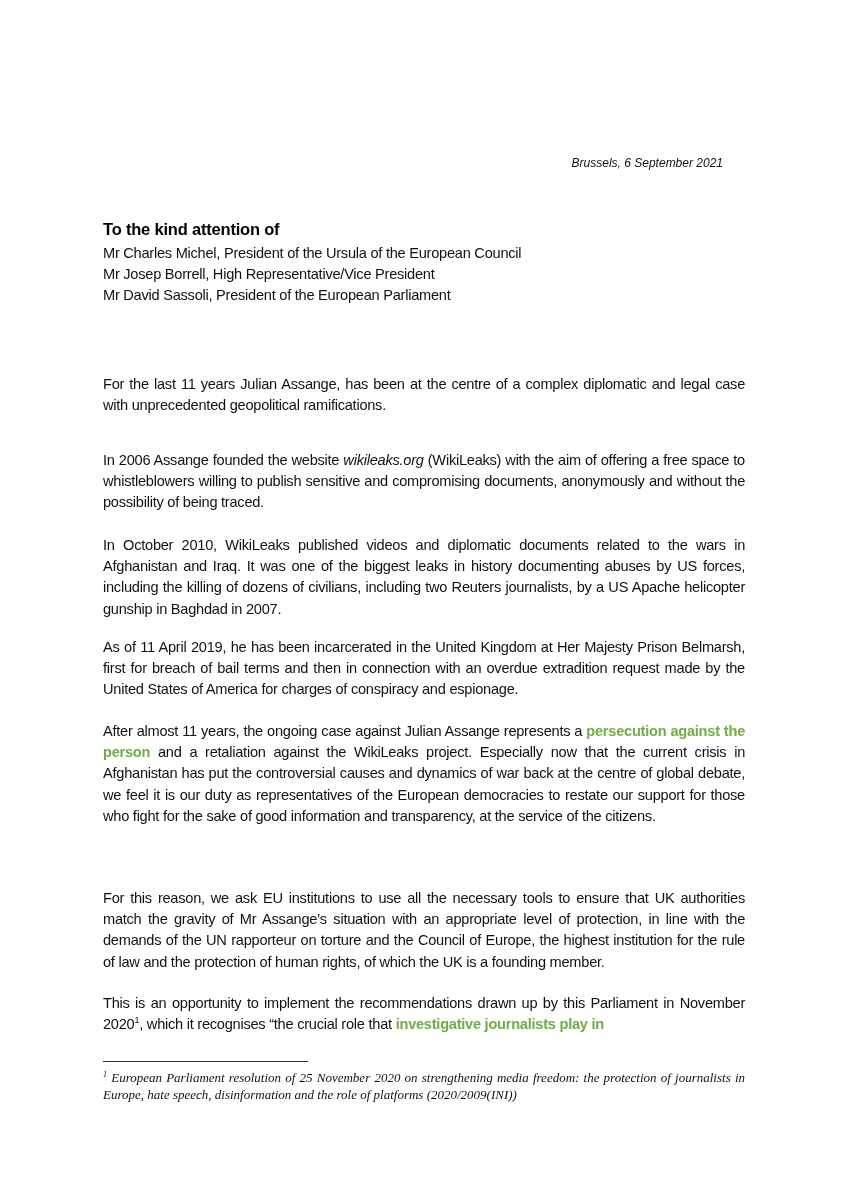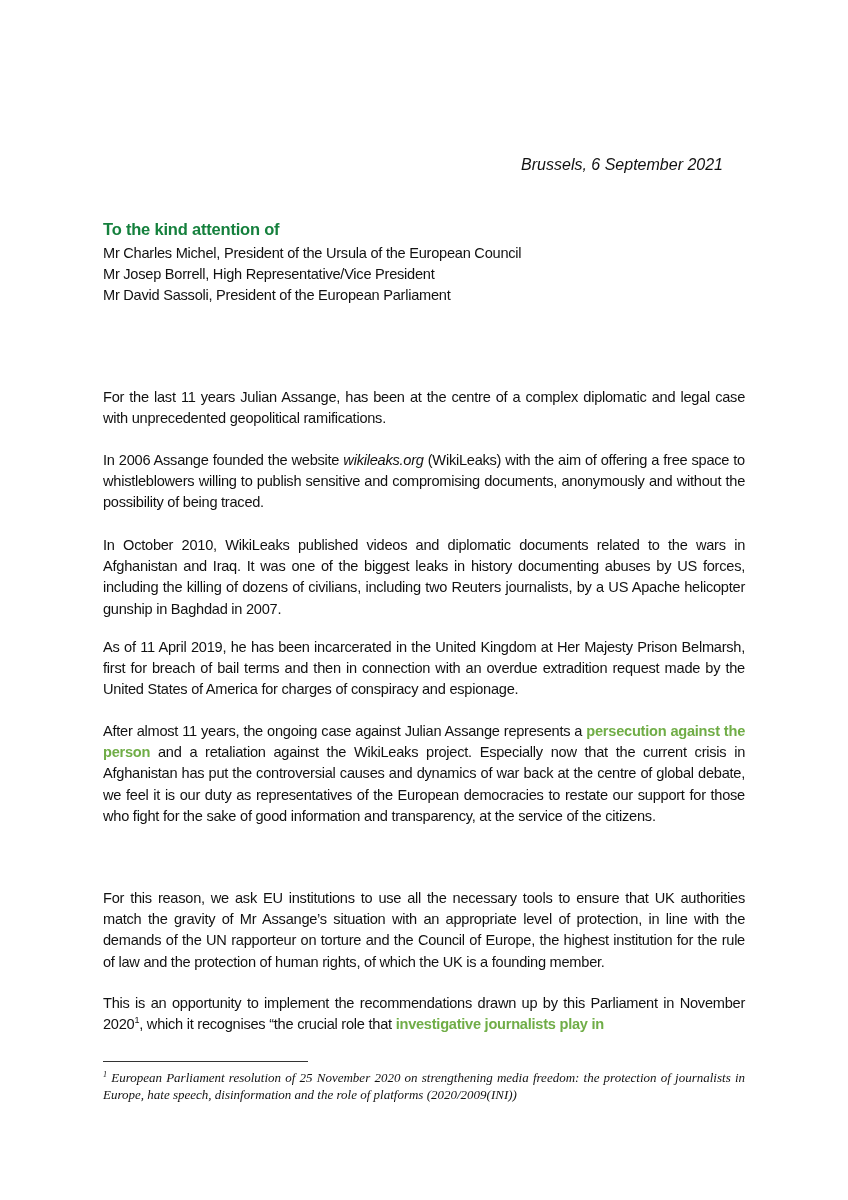--- a/index.html
+++ b/index.html
@@ -1,29 +1,29 @@
 <!DOCTYPE html>
 <html><head>
   <meta charset="utf-8">
   <style>
     html, body { margin: 0; padding: 0; background: #ffffff; }
     body { width: 848px; height: 1200px; position: relative; overflow: hidden;
            font-family: "Liberation Sans", sans-serif; color: #111; }
     .date { position: absolute; top: 156px; right: 125px; font-style: italic;
-            font-size: 16px; font-family: "Liberation Sans", sans-serif; }
+            font-size: 12px; font-family: "Liberation Sans", sans-serif; }
     .body-text { position: absolute; left: 103px; width: 642px;
                  font-family: "Liberation Sans", sans-serif; font-size: 14.6px;
                  line-height: 21.2px; letter-spacing: -0.25px; }
-    .heading { position: absolute; top: 220px; left: 103px; color: #15803d;
+    .heading { position: absolute; top: 220px; left: 103px; color: #000000;
                font-weight: bold; font-size: 16.5px; letter-spacing: -0.2px; }
     .recipients { top: 243px; }
     .recipients div { white-space: nowrap; }
     p { margin: 0; text-align: justify; }
     .green { color: #70ad47; font-weight: bold; }
-    .p1 { top: 387px; }
+    .p1 { top: 374px; }
     .p2 { top: 450px; }
     .p3 { top: 535px; }
     .p4 { top: 637px; }
     .p5 { top: 721px; }
     .p6 { top: 888px; }
     .p7 { top: 993px; }
     sup { font-size: 9px; line-height: 0; }
     .fn-rule { position: absolute; top: 1061px; left: 103px; width: 205px;
                border-top: 1px solid #333; }
     .footnote { position: absolute; top: 1069px; left: 103px; width: 642px;

